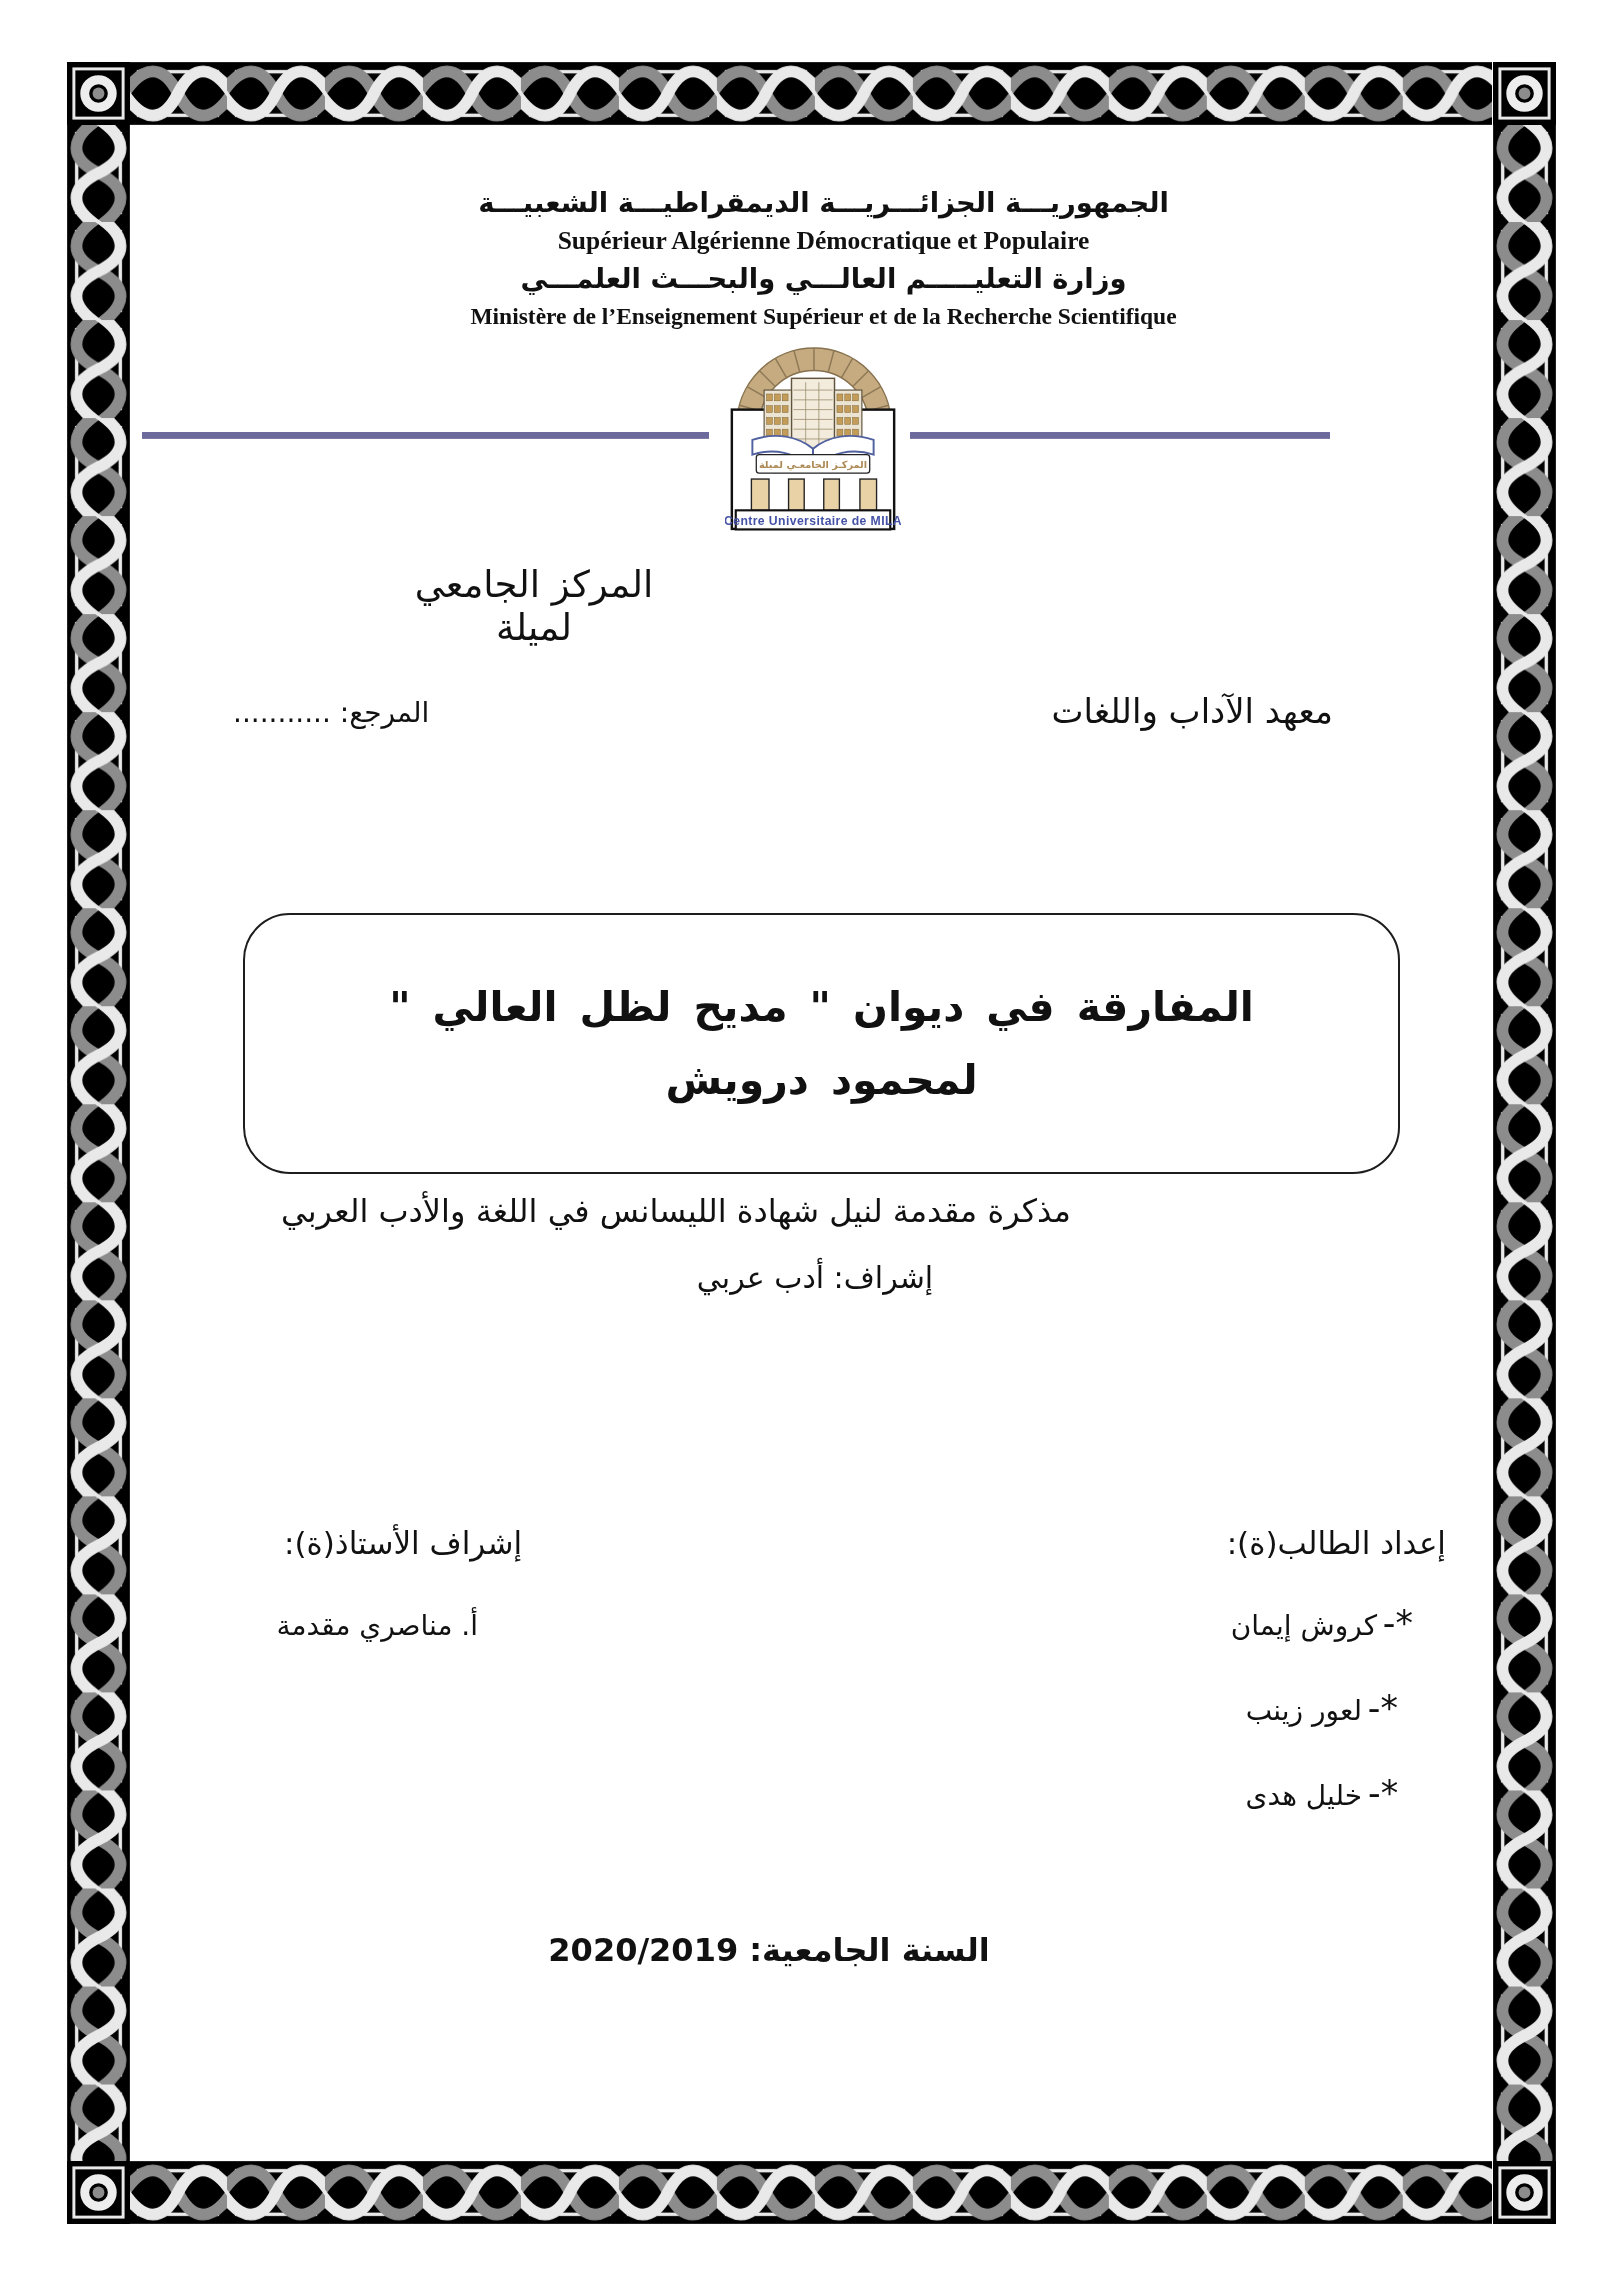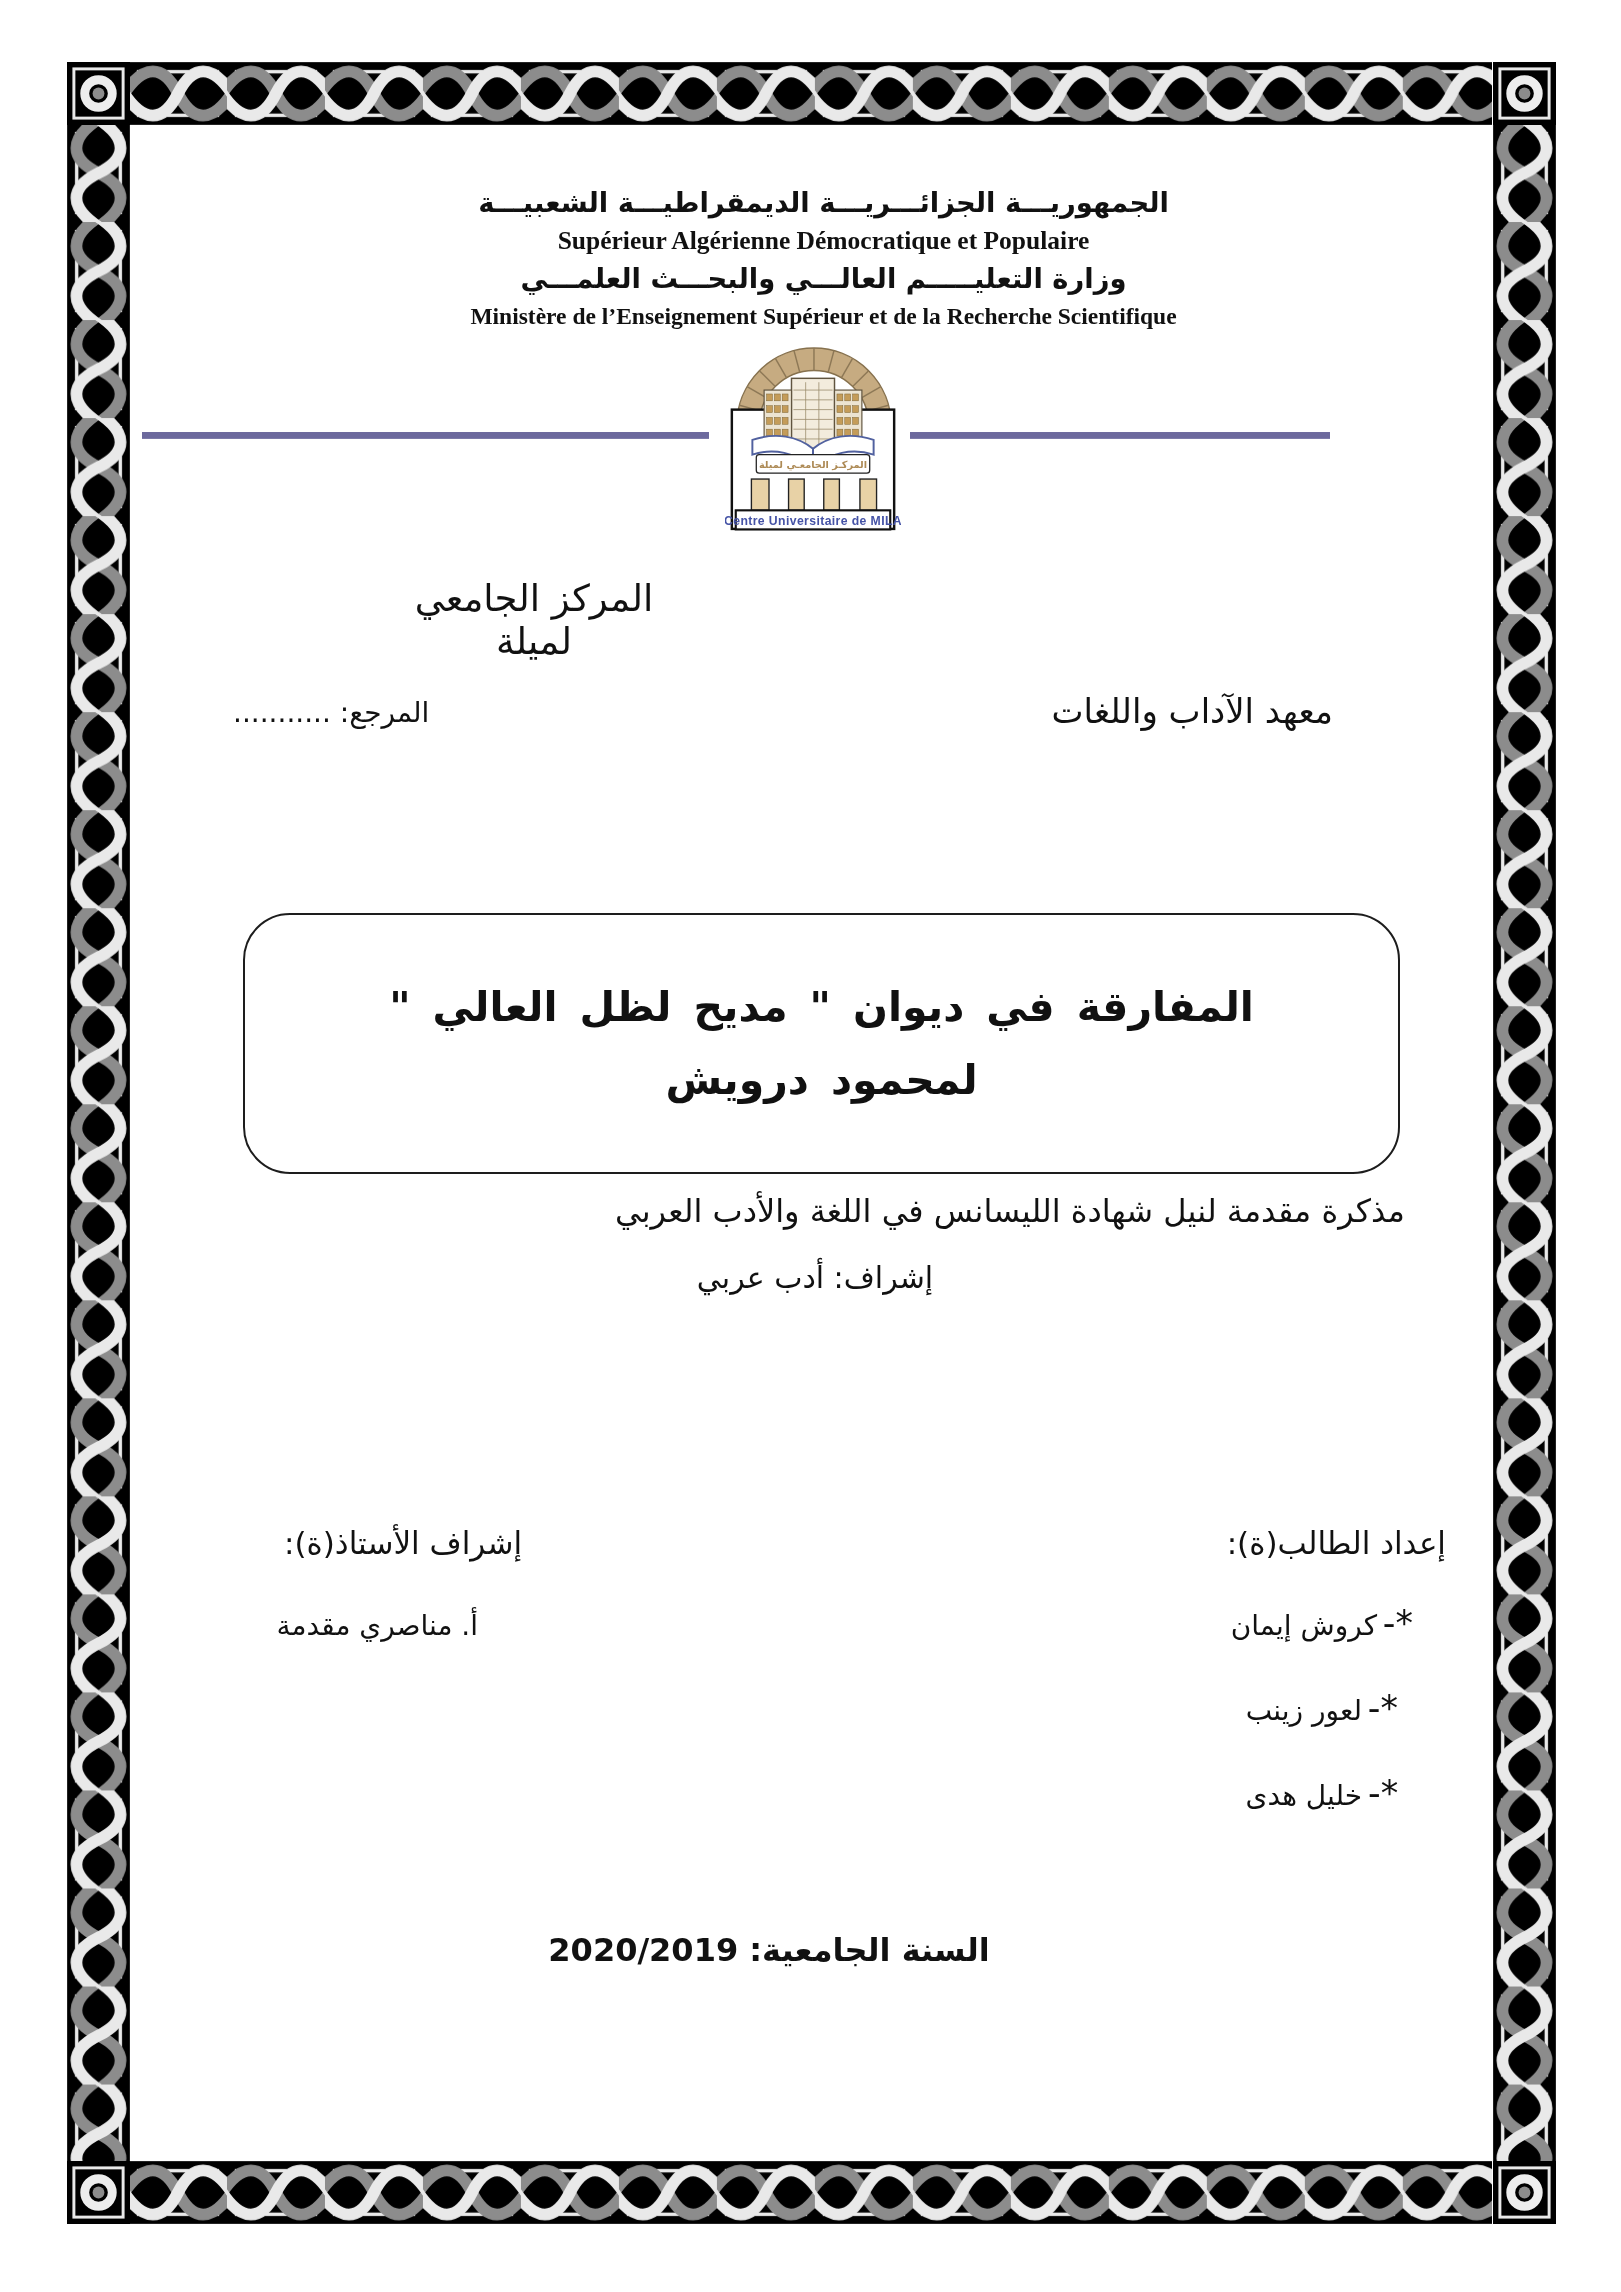--- a/index.html
+++ b/index.html
@@ -18,32 +18,32 @@
   .corner-bl{left:67px;top:2161px;}
   .corner-br{left:1493px;top:2161px;}
 
   
   .header-block{left:412px;top:182px;width:823px;text-align:center;}
   .hdr-ar1{font-size:27.4px;font-weight:bold;line-height:41px;direction:rtl;}
   .hdr-fr1{font-family:"Liberation Serif",serif;font-weight:bold;font-size:25.5px;line-height:35px;}
   .hdr-ar2{font-size:27.4px;font-weight:bold;line-height:41px;direction:rtl;}
   .hdr-fr2{font-family:"Liberation Serif",serif;font-weight:bold;font-size:23.5px;line-height:35px;}
 
-  .university-name{left:387px;top:577px;width:294px;text-align:center;font-size:37px;direction:rtl;}
+  .university-name{left:387px;top:563px;width:294px;text-align:center;font-size:37px;direction:rtl;}
 
   .institute-block{right:303px;top:684px;text-align:right;direction:rtl;font-size:34px;line-height:55px;}
   .reference{left:233px;top:696px;font-size:28px;direction:rtl;white-space:nowrap;}
 
   
   .title-box{left:243px;top:913px;width:1157px;height:261px;border:2.9px solid #1d1d1d;border-radius:47px;
              display:flex;flex-direction:column;align-items:center;justify-content:center;gap:25.5px;
              box-sizing:border-box;}
   .title-line{font-size:41px;font-weight:bold;direction:rtl;word-spacing:7.8px;white-space:nowrap;}
 
-  .memoir{left:297px;top:1192px;width:1108px;text-align:right;font-size:32px;direction:rtl;}
+  .memoir{left:281px;top:1192px;width:1108px;text-align:left;font-size:32px;direction:rtl;}
   .specialty{left:281px;top:1260px;width:1068px;text-align:center;font-size:30px;direction:rtl;}
 
   
   .students-heading{right:190px;top:1525px;font-size:31px;direction:rtl;white-space:nowrap;}
   .student-list{right:223px;top:1582px;text-align:center;direction:rtl;}
   .student-item{font-size:28px;line-height:82px;white-space:nowrap;}
   .bullet{font-size:35px;margin-left:5.9px;}
   .supervisor-heading{right:1114px;top:1525px;font-size:31px;direction:rtl;white-space:nowrap;}
   .supervisor-name{right:1158px;top:1609px;font-size:28px;direction:rtl;white-space:nowrap;}
 

